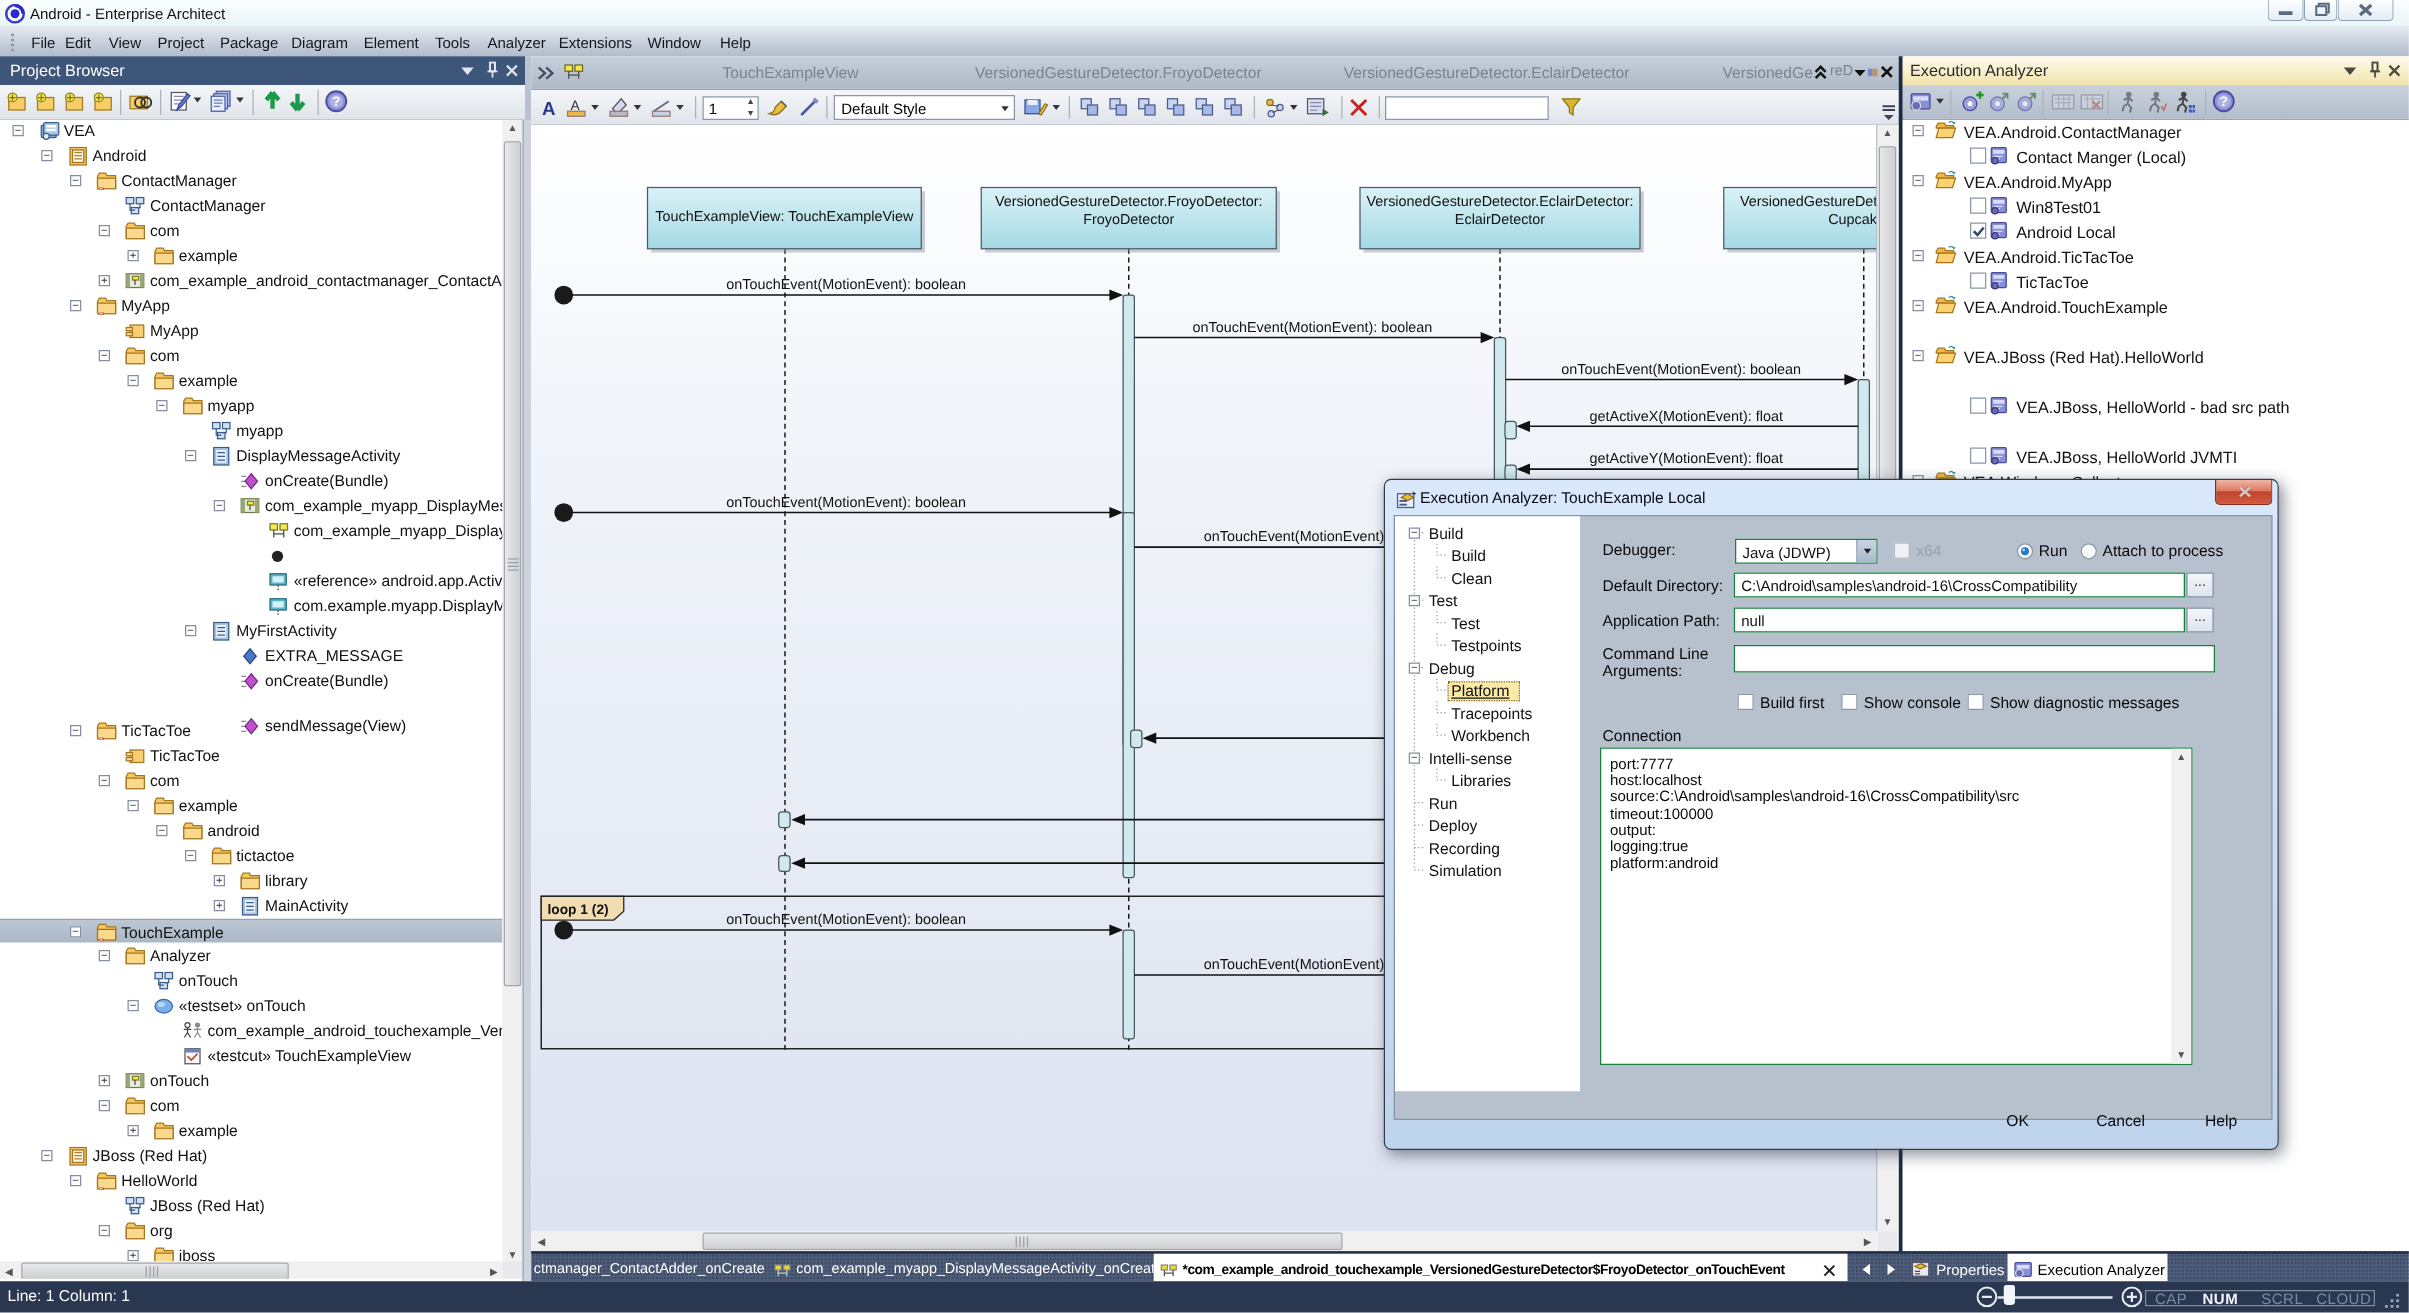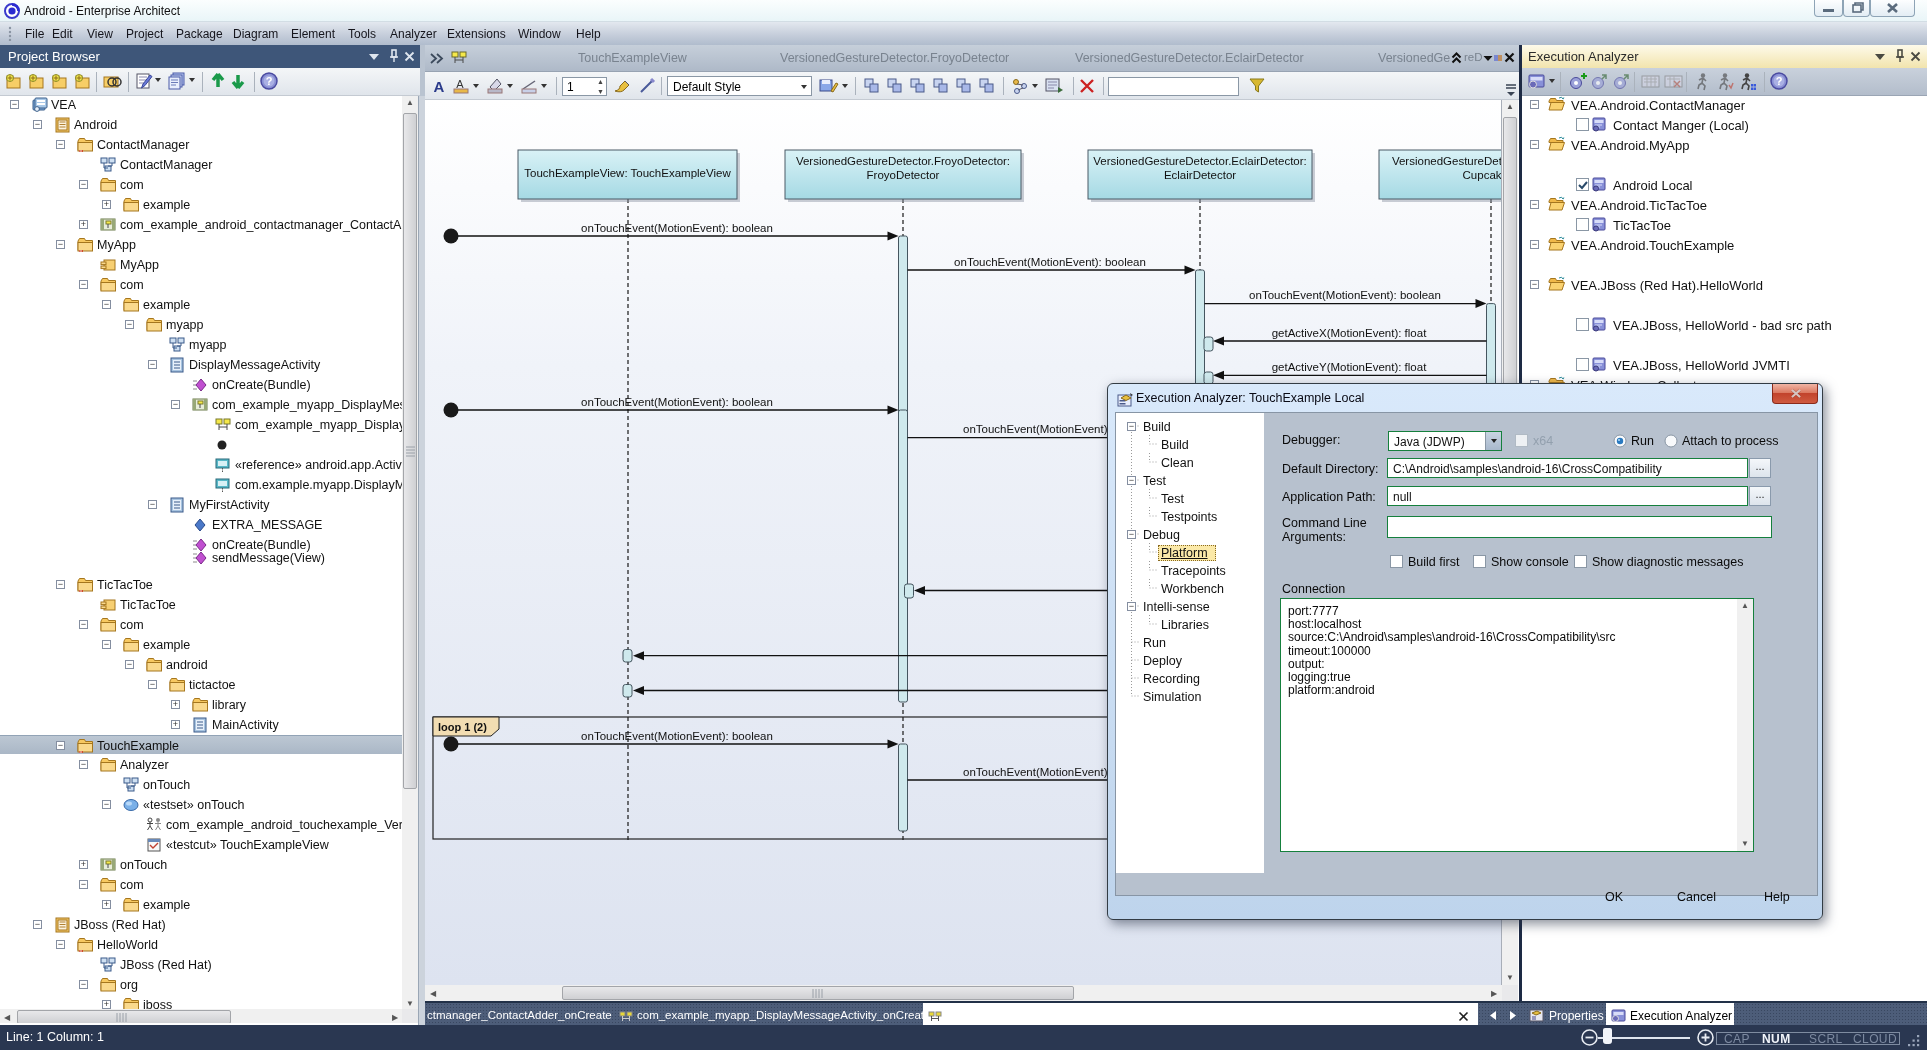--- a/index.html
+++ b/index.html
@@ -356,21 +356,21 @@
       </svg>
       <span class="lbl" style="left:212px">EXTRA_MESSAGE</span>
     </div>
 <div class="r" style="left:0;top:439px;width:402px">
       <svg class="abs" style="left:192px;top:2px" width="17" height="16" viewBox="0 0 17 16">
         <path d="M1 4 h4 M1 8 h3 M1 12 h4" stroke="#8a8a8a"></path>
         <path d="M9 2 l5 6 -5 6 -5-6 z" fill="#c050d0" stroke="#7a2a8a"></path>
       </svg>
       <span class="lbl" style="left:212px">onCreate(Bundle)</span>
     </div>
-<div class="r" style="left:0;top:452px;width:449px">
+<div class="r" style="left:0;top:475px;width:449px">
       <svg class="abs" style="left:192px;top:2px" width="17" height="16" viewBox="0 0 17 16">
         <path d="M1 4 h4 M1 8 h3 M1 12 h4" stroke="#8a8a8a"></path>
         <path d="M9 2 l5 6 -5 6 -5-6 z" fill="#c050d0" stroke="#7a2a8a"></path>
       </svg>
       <span class="lbl" style="left:212px">sendMessage(View)</span>
     </div>
 <div class="r" style="left:0;top:479px;width:402px">
       <div class="eb" style="left:56px">−</div>
       <svg class="abs" style="left:77px;top:2px" width="17" height="16" viewBox="0 0 17 16">
         <path d="M1 4 l1.5-2.5 h5 l1 2 h7 v10 h-14.5 z" fill="#f7c860" stroke="#a5761e"></path>
@@ -911,20 +911,30 @@
 <div class="r" style="left:0;top:39px;width:405px">
       <div class="eb" style="left:8px">−</div>
       <svg class="abs" style="left:26px;top:1px" width="17" height="16" viewBox="0 0 17 16">
         <path d="M1 5 l1.5-2.5 h5 l1 2 h6.5 v2 h-14z" fill="#f0b848" stroke="#a5761e"></path>
         <path d="M3 6.5 h13.5 l-2.5 7.5 h-13 z" fill="#fad270" stroke="#a5761e"></path>
         <path d="M11 2 q3-2 4 1" stroke="#2a8a9a" fill="none"></path>
         <path d="M15.3 3.6 l-0.6-1.8 1.8-0.2 z" fill="#2a8a9a"></path>
       </svg>
       <span class="lbl" style="left:49px">VEA.Android.MyApp</span>
     </div>
+<div class="r" style="left:0;top:59px;width:405px">
+      <div class="abs" style="left:54px;top:3px;width:13px;height:13px;background:#fff;border:1px solid #8a97a5"></div>
+      <svg class="abs" style="left:70px;top:1px" width="17" height="16" viewBox="0 0 17 16">
+        <rect x="1" y="2" width="12" height="12" rx="1" fill="#8890d8" stroke="#4a4a9a"></rect>
+        <rect x="2.5" y="4" width="9" height="3" fill="#d8dcf8"></rect>
+        <path d="M3 9 h7 M3 11 h5" stroke="#d8dcf8"></path>
+        <circle cx="4" cy="12.5" r="2.5" fill="#6a6ab8" stroke="#3a3a7a"></circle>
+      </svg>
+      <span class="lbl" style="left:91px">Win8Test01</span>
+    </div>
 <div class="r" style="left:0;top:79px;width:405px">
       <div class="abs" style="left:54px;top:3px;width:13px;height:13px;background:#fff;border:1px solid #8a97a5"><svg width="11" height="11">
           <path d="M2 5 l3 3 5-6" stroke="#2a4a6a" stroke-width="2" fill="none"></path>
         </svg></div>
       <svg class="abs" style="left:70px;top:1px" width="17" height="16" viewBox="0 0 17 16">
         <rect x="1" y="2" width="12" height="12" rx="1" fill="#8890d8" stroke="#4a4a9a"></rect>
         <rect x="2.5" y="4" width="9" height="3" fill="#d8dcf8"></rect>
         <path d="M3 9 h7 M3 11 h5" stroke="#d8dcf8"></path>
         <circle cx="4" cy="12.5" r="2.5" fill="#6a6ab8" stroke="#3a3a7a"></circle>
       </svg>
@@ -1009,20 +1019,21 @@
       <rect x="8" y="1" width="5" height="4" fill="#e8d838" stroke="#888"></rect>
       <path d="M3.5 5 v5 M10.5 5 v5 M3.5 7.5 h7" stroke="#ccc"></path>
     </svg>
     <span class="dtab" style="left:212px;top:6px;font-size:11.5px">com_example_myapp_DisplayMessageActivity_onCreate</span>
     <div class="abs" style="left:498px;top:0px;width:555px;height:24px;background:#fff"></div>
     <svg class="abs" style="left:503px;top:8px" width="15" height="13">
       <rect x="1" y="1" width="5" height="4" fill="#e8d838" stroke="#888"></rect>
       <rect x="8" y="1" width="5" height="4" fill="#e8d838" stroke="#888"></rect>
       <path d="M3.5 5 v5 M10.5 5 v5 M3.5 7.5 h7" stroke="#555"></path>
     </svg>
+    <span class="dtab" style="left:521px;top:7px;color:#000;font-weight:bold;font-size:11px;letter-spacing:-0.35px">*com_example_android_touchexample_VersionedGestureDetector$FroyoDetector_onTouchEvent</span>
     <svg class="abs" style="left:1033px;top:8px" width="11" height="11">
       <path d="M1.5 1.5 l8 8 M9.5 1.5 l-8 8" stroke="#222" stroke-width="1.6"></path>
     </svg>
     <svg class="abs" style="left:1063px;top:7px" width="10" height="11">
       <path d="M8 1 L2 5.5 L8 10z" fill="#fff"></path>
     </svg>
     <svg class="abs" style="left:1083px;top:7px" width="10" height="11">
       <path d="M2 1 L8 5.5 L2 10z" fill="#fff"></path>
     </svg>
     <svg class="abs" style="left:1104px;top:6px" width="16" height="15">

